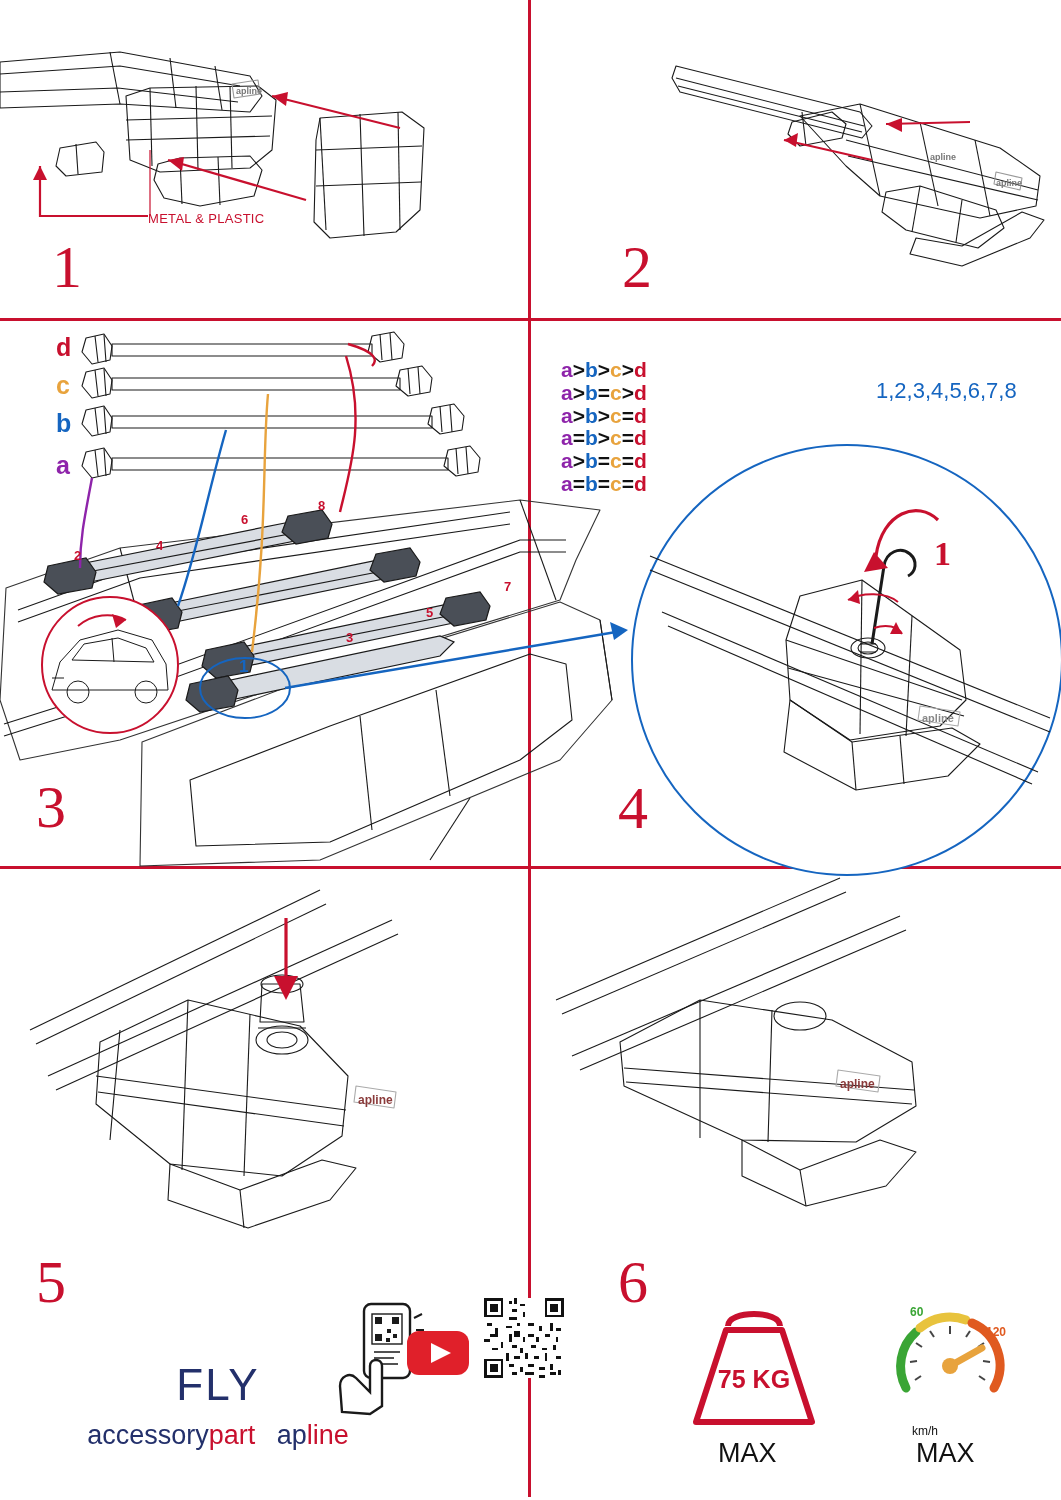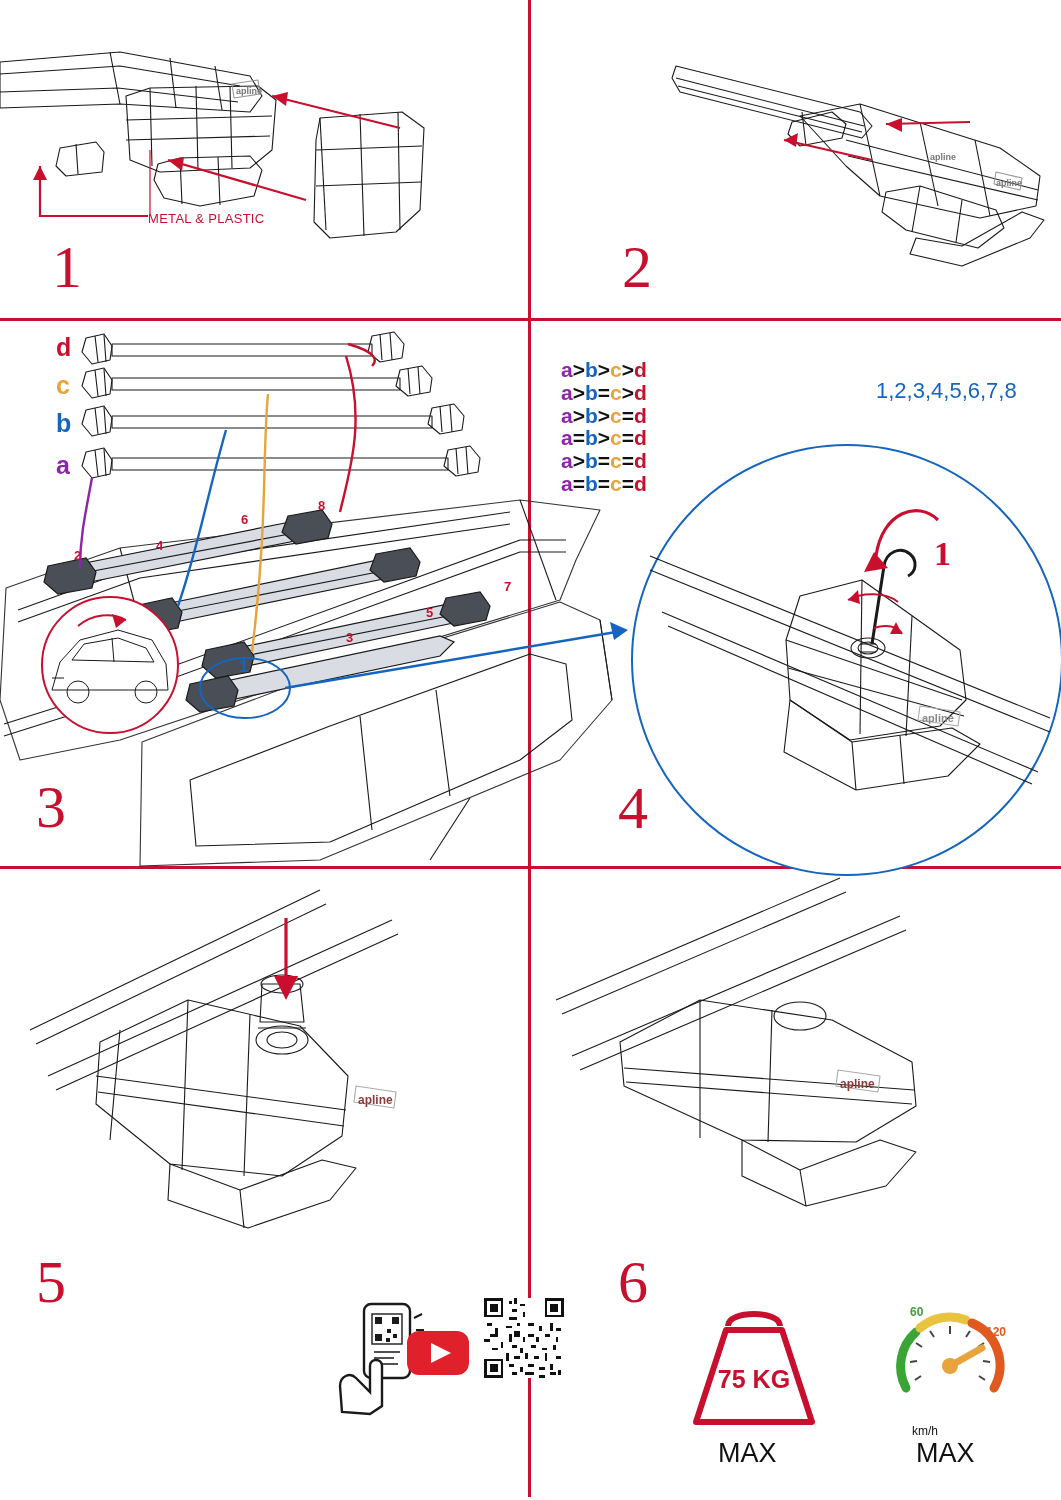--- a/index.html
+++ b/index.html
@@ -400,20 +400,27 @@
       <path d="M742,1140 L800,1170 L880,1140 L916,1152 L886,1186 L806,1206 L742,1176 Z"></path>
       <path d="M800,1170 L806,1206"></path>
       <path d="M838,1070 L880,1076 L878,1092 L836,1086 Z" stroke="#aaa"></path>
     </g>
     <text x="840" y="1088" font-family="Liberation Sans, sans-serif" font-size="12" fill="#8a3a3a" font-weight="bold">apline</text>
   </svg>
 
   <div class="stepnum" style="left:36px;top:1252px;">5</div>
   <div class="stepnum" style="left:618px;top:1252px;">6</div>
 
+  <div class="brandbox" style="left:68px;top:1360px;width:300px;text-align:center;">
+    <div class="fly">FLY</div>
+    <div class="apline-line" style="margin-top:10px;">
+      <span class="accessory">accessory</span><span class="part">part</span>
+      <span style="display:inline-block;width:14px;"></span><span class="ap">ap</span><span class="line">line</span>
+    </div>
+  </div>
 
   <svg class="handwrap" style="left:330px;top:1300px;" width="96" height="118" viewBox="0 0 96 118">
     <rect x="34" y="4" width="46" height="74" rx="7" fill="#fff" stroke="#1a1a1a" stroke-width="2.4"></rect>
     <rect x="42" y="14" width="30" height="30" fill="none" stroke="#1a1a1a" stroke-width="1.4"></rect>
     <g fill="#1a1a1a">
       <rect x="45" y="17" width="7" height="7"></rect>
         <rect x="62" y="17" width="7" height="7"></rect>
       <rect x="45" y="34" width="7" height="7"></rect>
         <rect x="57" y="29" width="4" height="4"></rect>
       <rect x="63" y="34" width="4" height="4"></rect>

